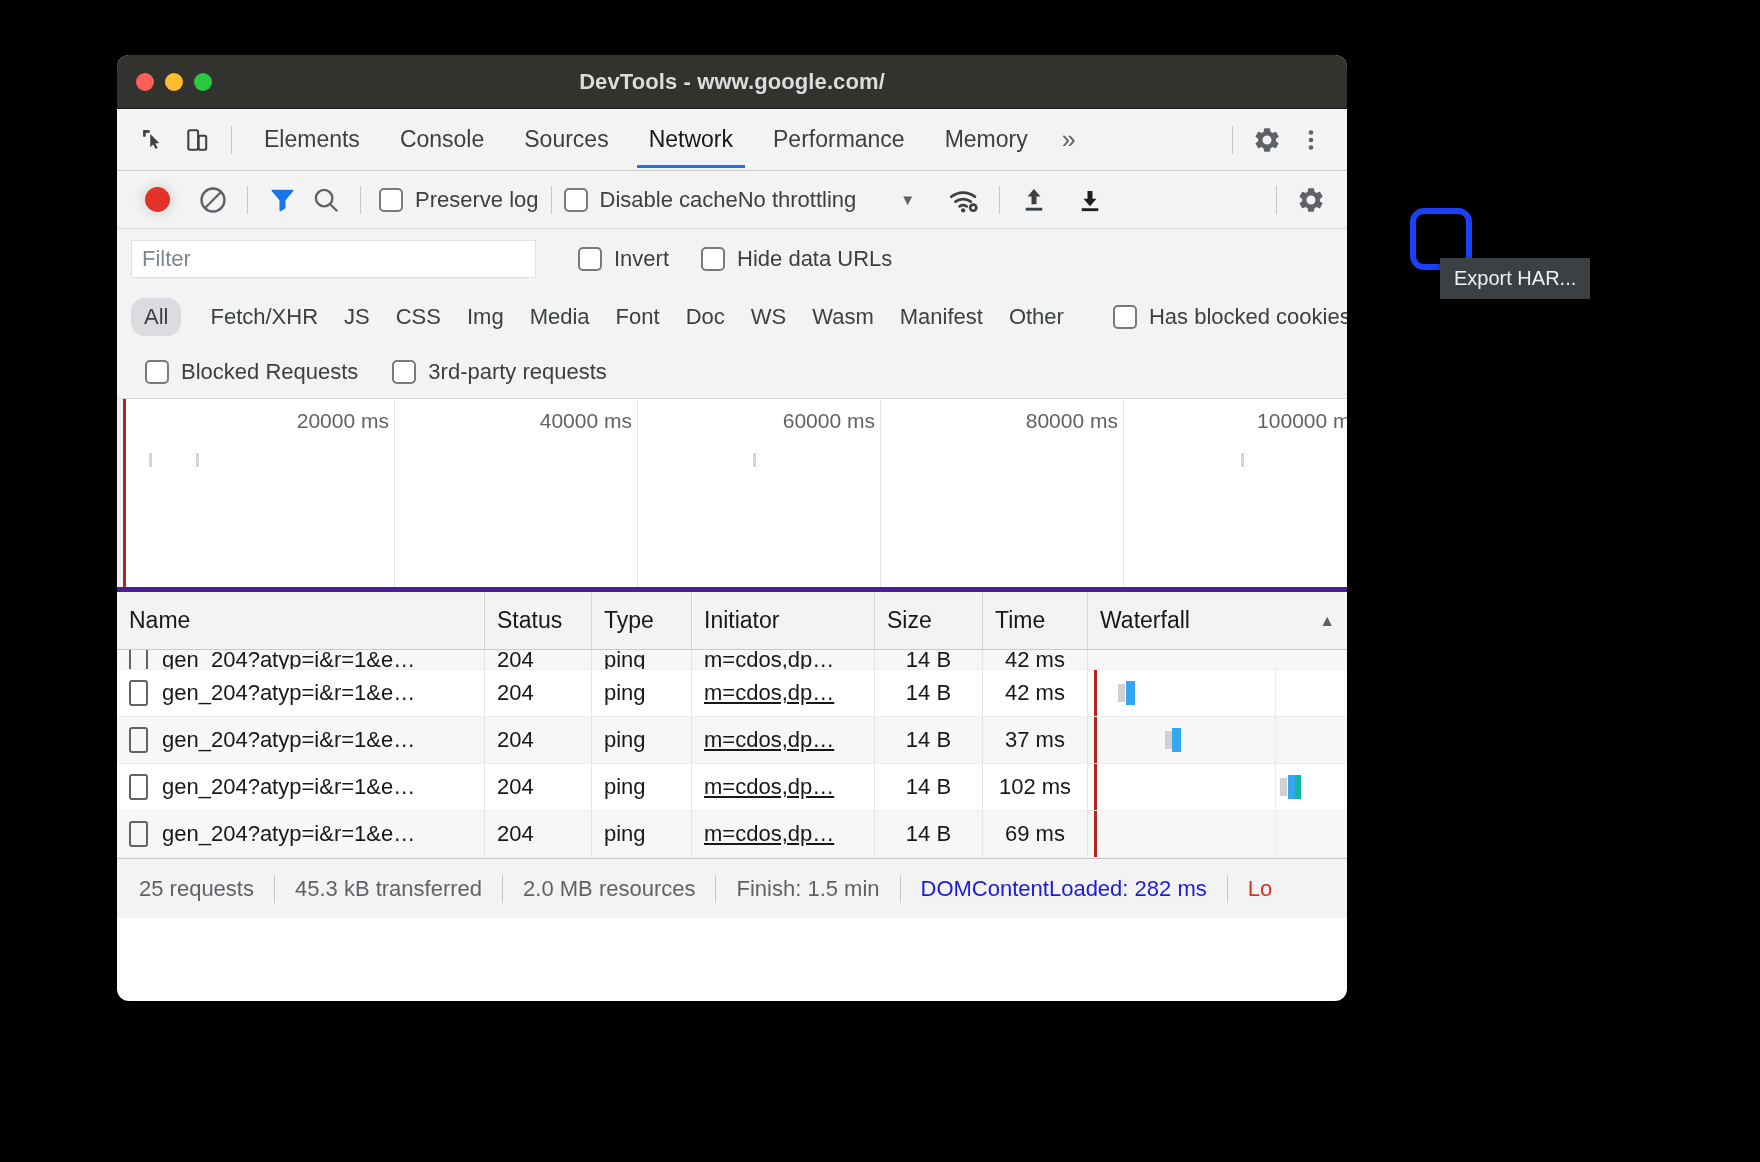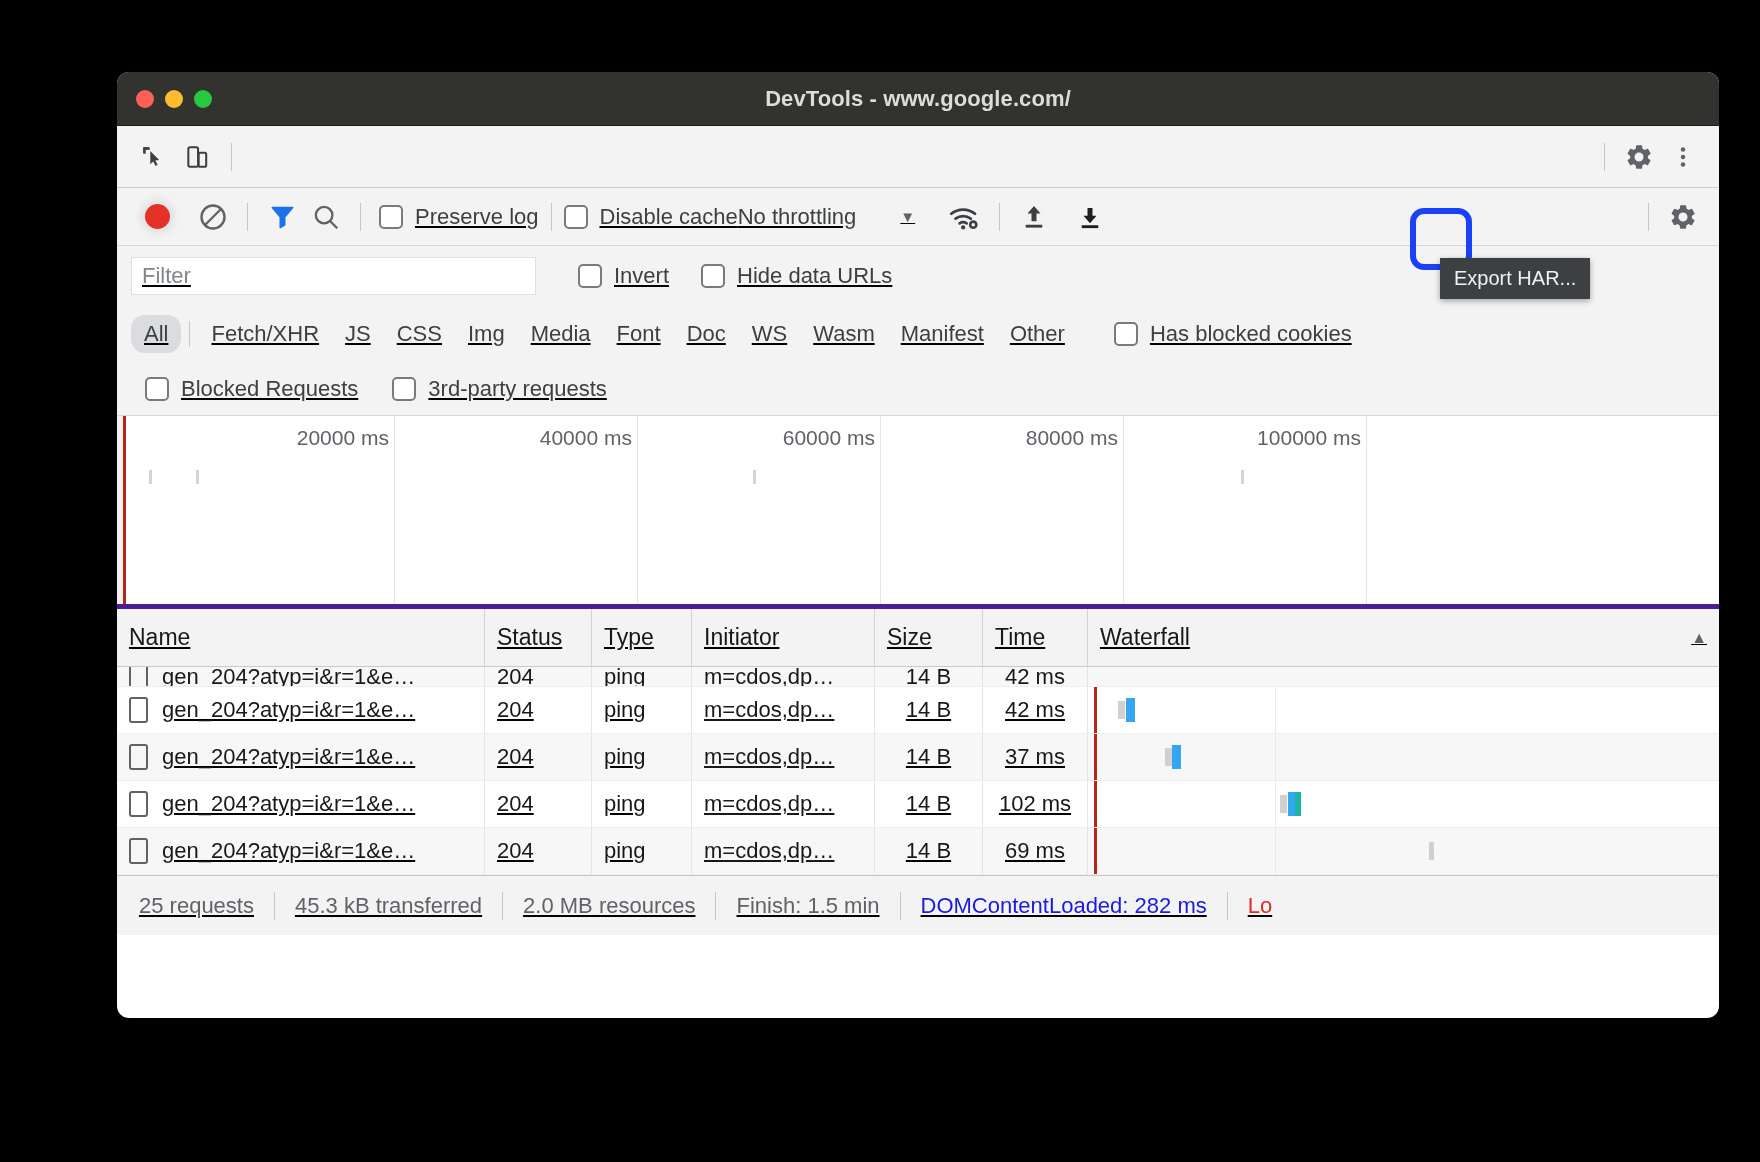--- a/index.html
+++ b/index.html
@@ -14,27 +14,26 @@
   #stage {
     position: relative;
     width: 1760px;
     height: 1162px;
     background: #000;
   }
 
   
   .window {
     position: absolute;
-    left: 117px; top: 72px;
-    width: 1602px; height: 946px;
+    left: 117px; top: 55px;
+    width: 1230px; height: 946px;
     border-radius: 12px;
     background: #ffffff;
     overflow: hidden;
     box-shadow: 0 8px 40px rgba(0,0,0,0.65);
-    text-decoration: underline;
   }
 
   
   .titlebar {
     position: relative;
     height: 54px;
     background: #32322f;
     border-bottom: 1px solid #1d1d1b;
     display: flex;
     align-items: center;
@@ -354,20 +353,29 @@
           <path d="M9.5 6.5l8.2 8.2-3.6.5 2.2 4-1.9 1-2.2-4-2.7 2.5V6.5z" fill="#3c4043"></path>
         </svg>
       </div>
       <div class="tool-ic">
         <svg width="26" height="26" viewBox="0 0 24 24">
           <rect x="4" y="3" width="9" height="18" rx="1.6" fill="none" stroke="#3c4043" stroke-width="1.9"></rect>
           <rect x="13.5" y="8" width="7" height="13" rx="1.4" fill="none" stroke="#3c4043" stroke-width="1.9"></rect>
         </svg>
       </div>
       <div class="vsep"></div>
+      <div class="tabs">
+        <div class="tab">Elements</div>
+        <div class="tab">Console</div>
+        <div class="tab">Sources</div>
+        <div class="tab active">Network</div>
+        <div class="tab">Performance</div>
+        <div class="tab">Memory</div>
+        <div class="chev">»</div>
+      </div>
       <div class="tabstrip-right">
         <div class="vsep"></div>
         <div class="tool-ic">
           <svg width="30" height="30" viewBox="0 0 24 24">
             <path fill="#5f6368" d="M19.1 12.9c.05-.3.07-.6.07-.9s-.03-.6-.07-.9l2-1.55a.5.5 0 0 0 .12-.62l-1.9-3.28a.48.48 0 0 0-.58-.22l-2.36.95a7.1 7.1 0 0 0-1.55-.9l-.36-2.5a.48.48 0 0 0-.48-.4h-3.8a.48.48 0 0 0-.47.4l-.36 2.5c-.56.23-1.08.53-1.56.9l-2.35-.95a.48.48 0 0 0-.58.22L2.9 8.93c-.12.2-.07.46.12.62l1.99 1.55c-.04.3-.07.6-.07.9s.03.6.07.9l-2 1.55a.5.5 0 0 0-.11.62l1.9 3.28c.12.22.37.3.58.22l2.35-.95c.49.37 1 .67 1.56.9l.36 2.5c.04.23.24.4.48.4h3.8c.24 0 .44-.17.47-.4l.36-2.5c.56-.23 1.08-.53 1.55-.9l2.36.95c.22.08.46 0 .58-.22l1.9-3.28a.5.5 0 0 0-.12-.62l-2-1.55zM12 15.6A3.6 3.6 0 1 1 12 8.4a3.6 3.6 0 0 1 0 7.2z"></path>
           </svg>
         </div>
         <div class="tool-ic">
           <svg width="26" height="26" viewBox="0 0 24 24">
             <circle cx="12" cy="5" r="2.1" fill="#5f6368"></circle>

